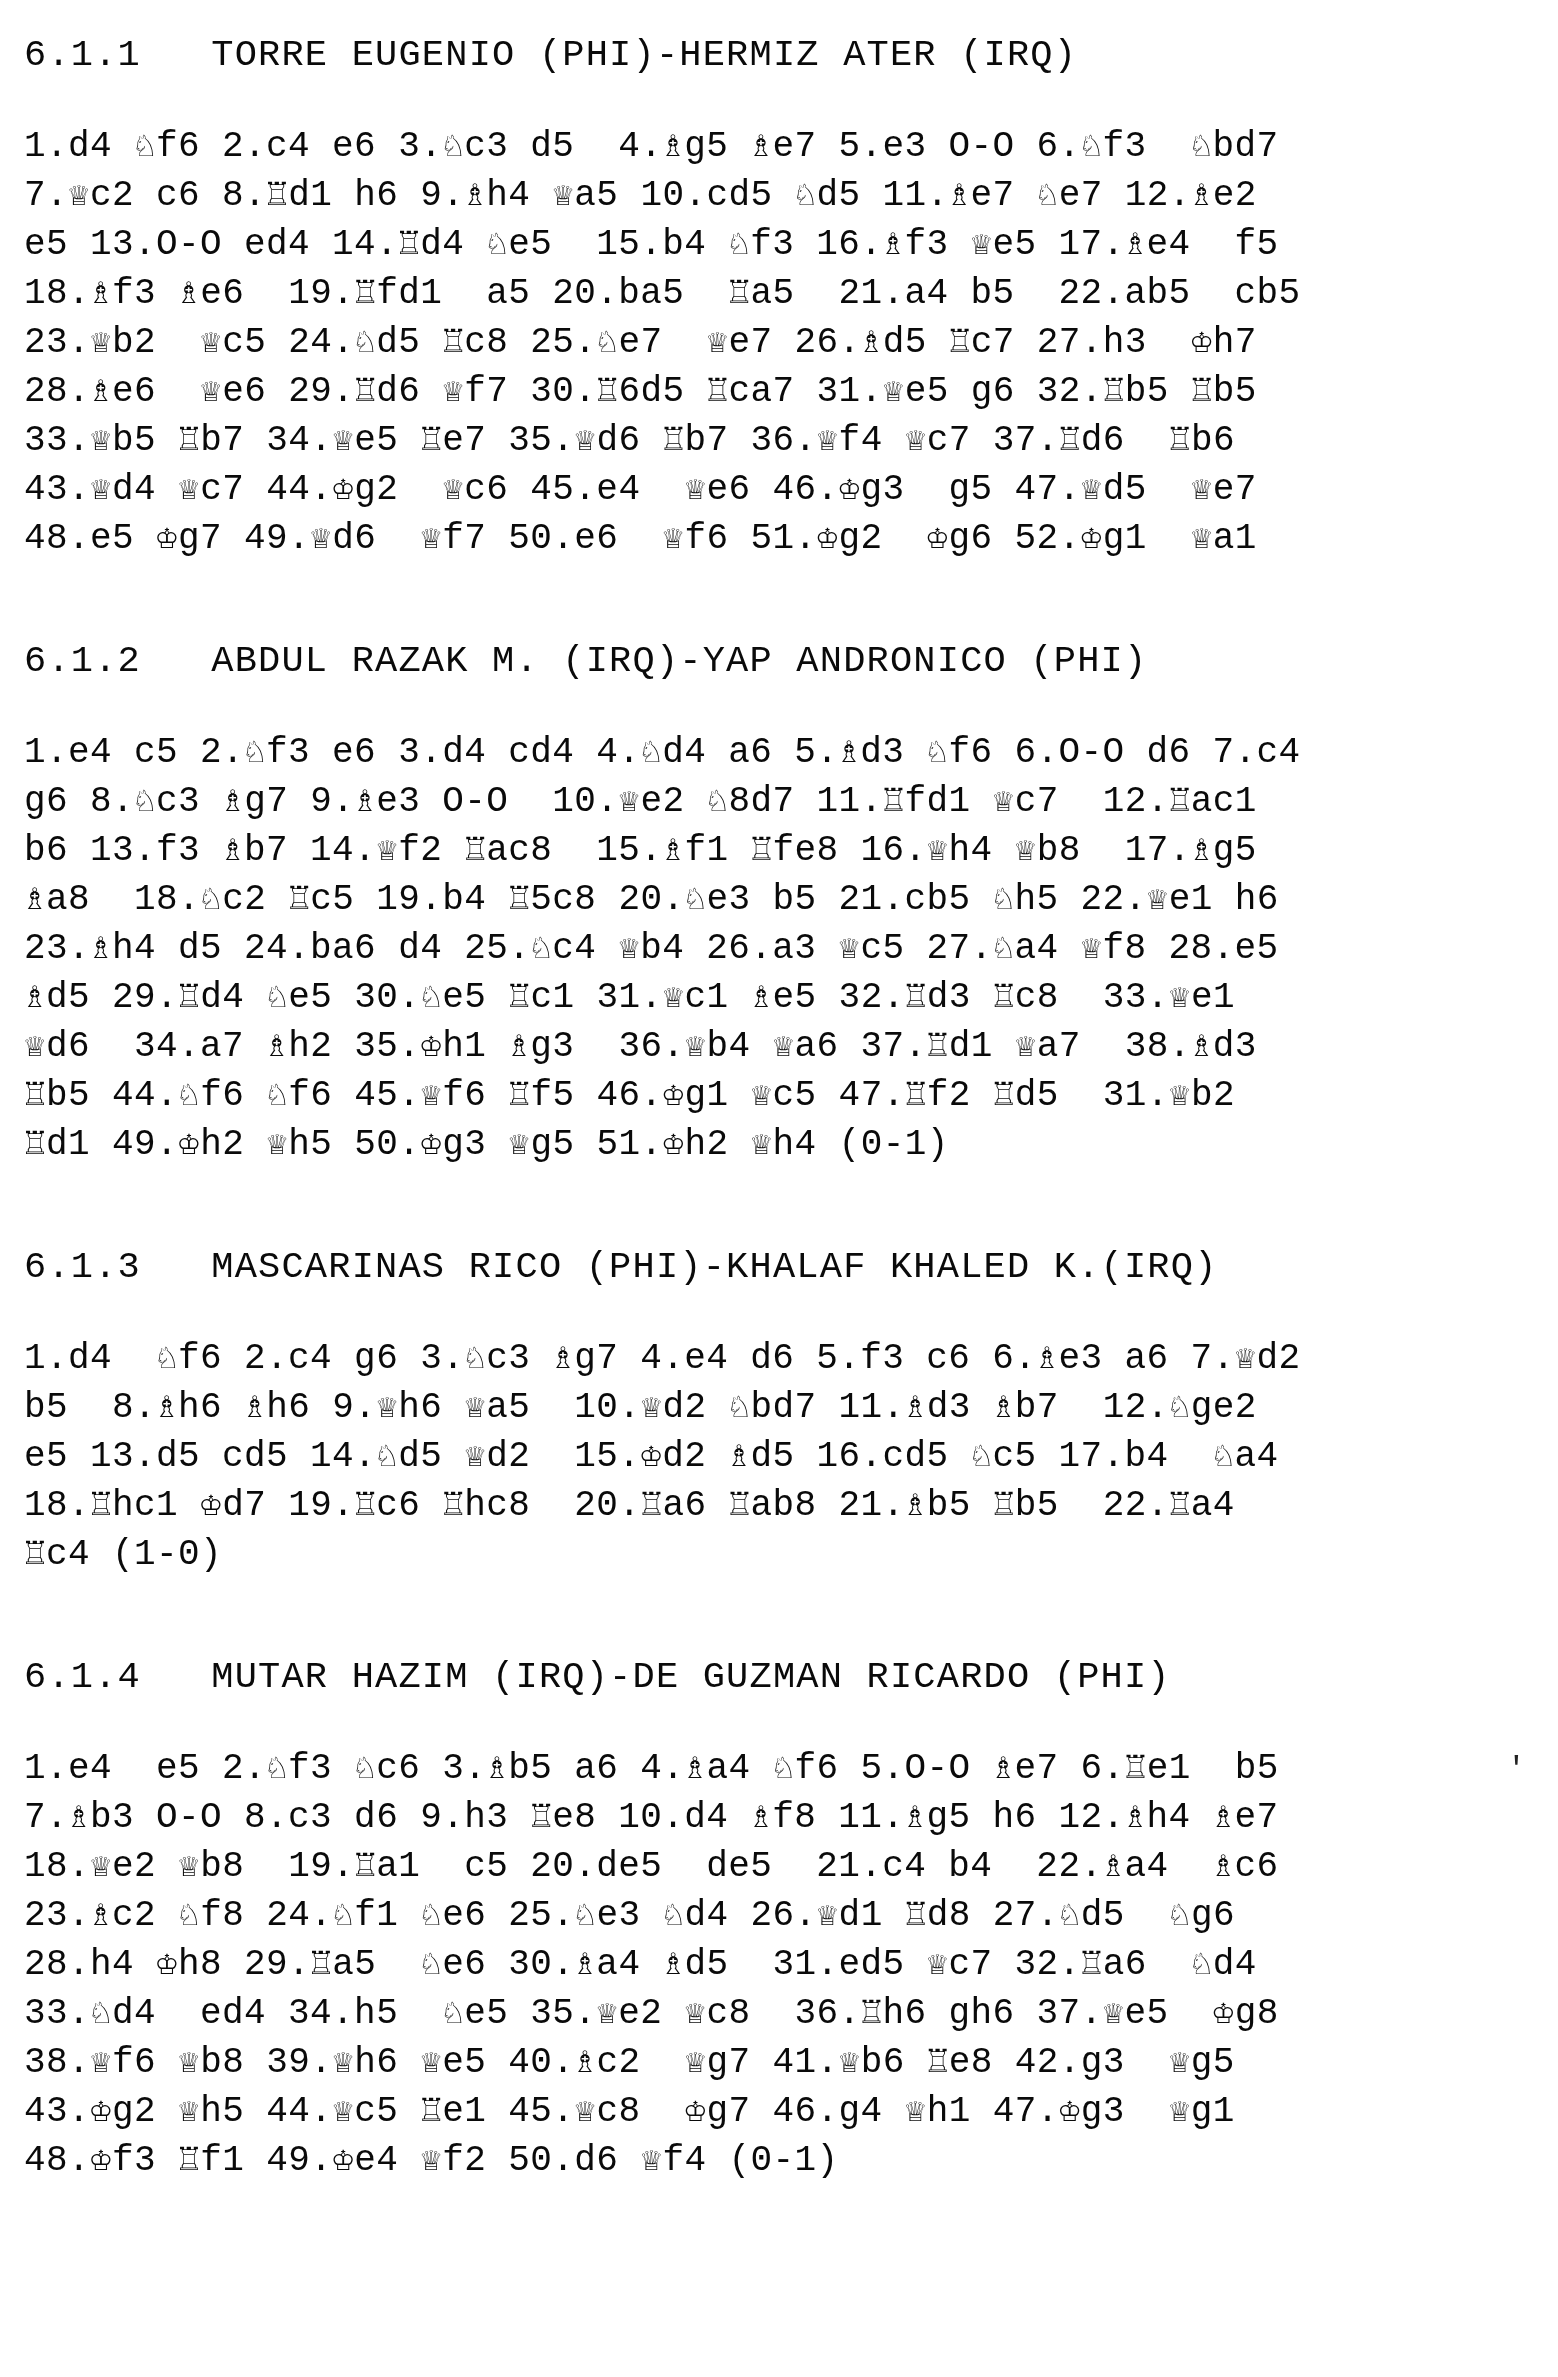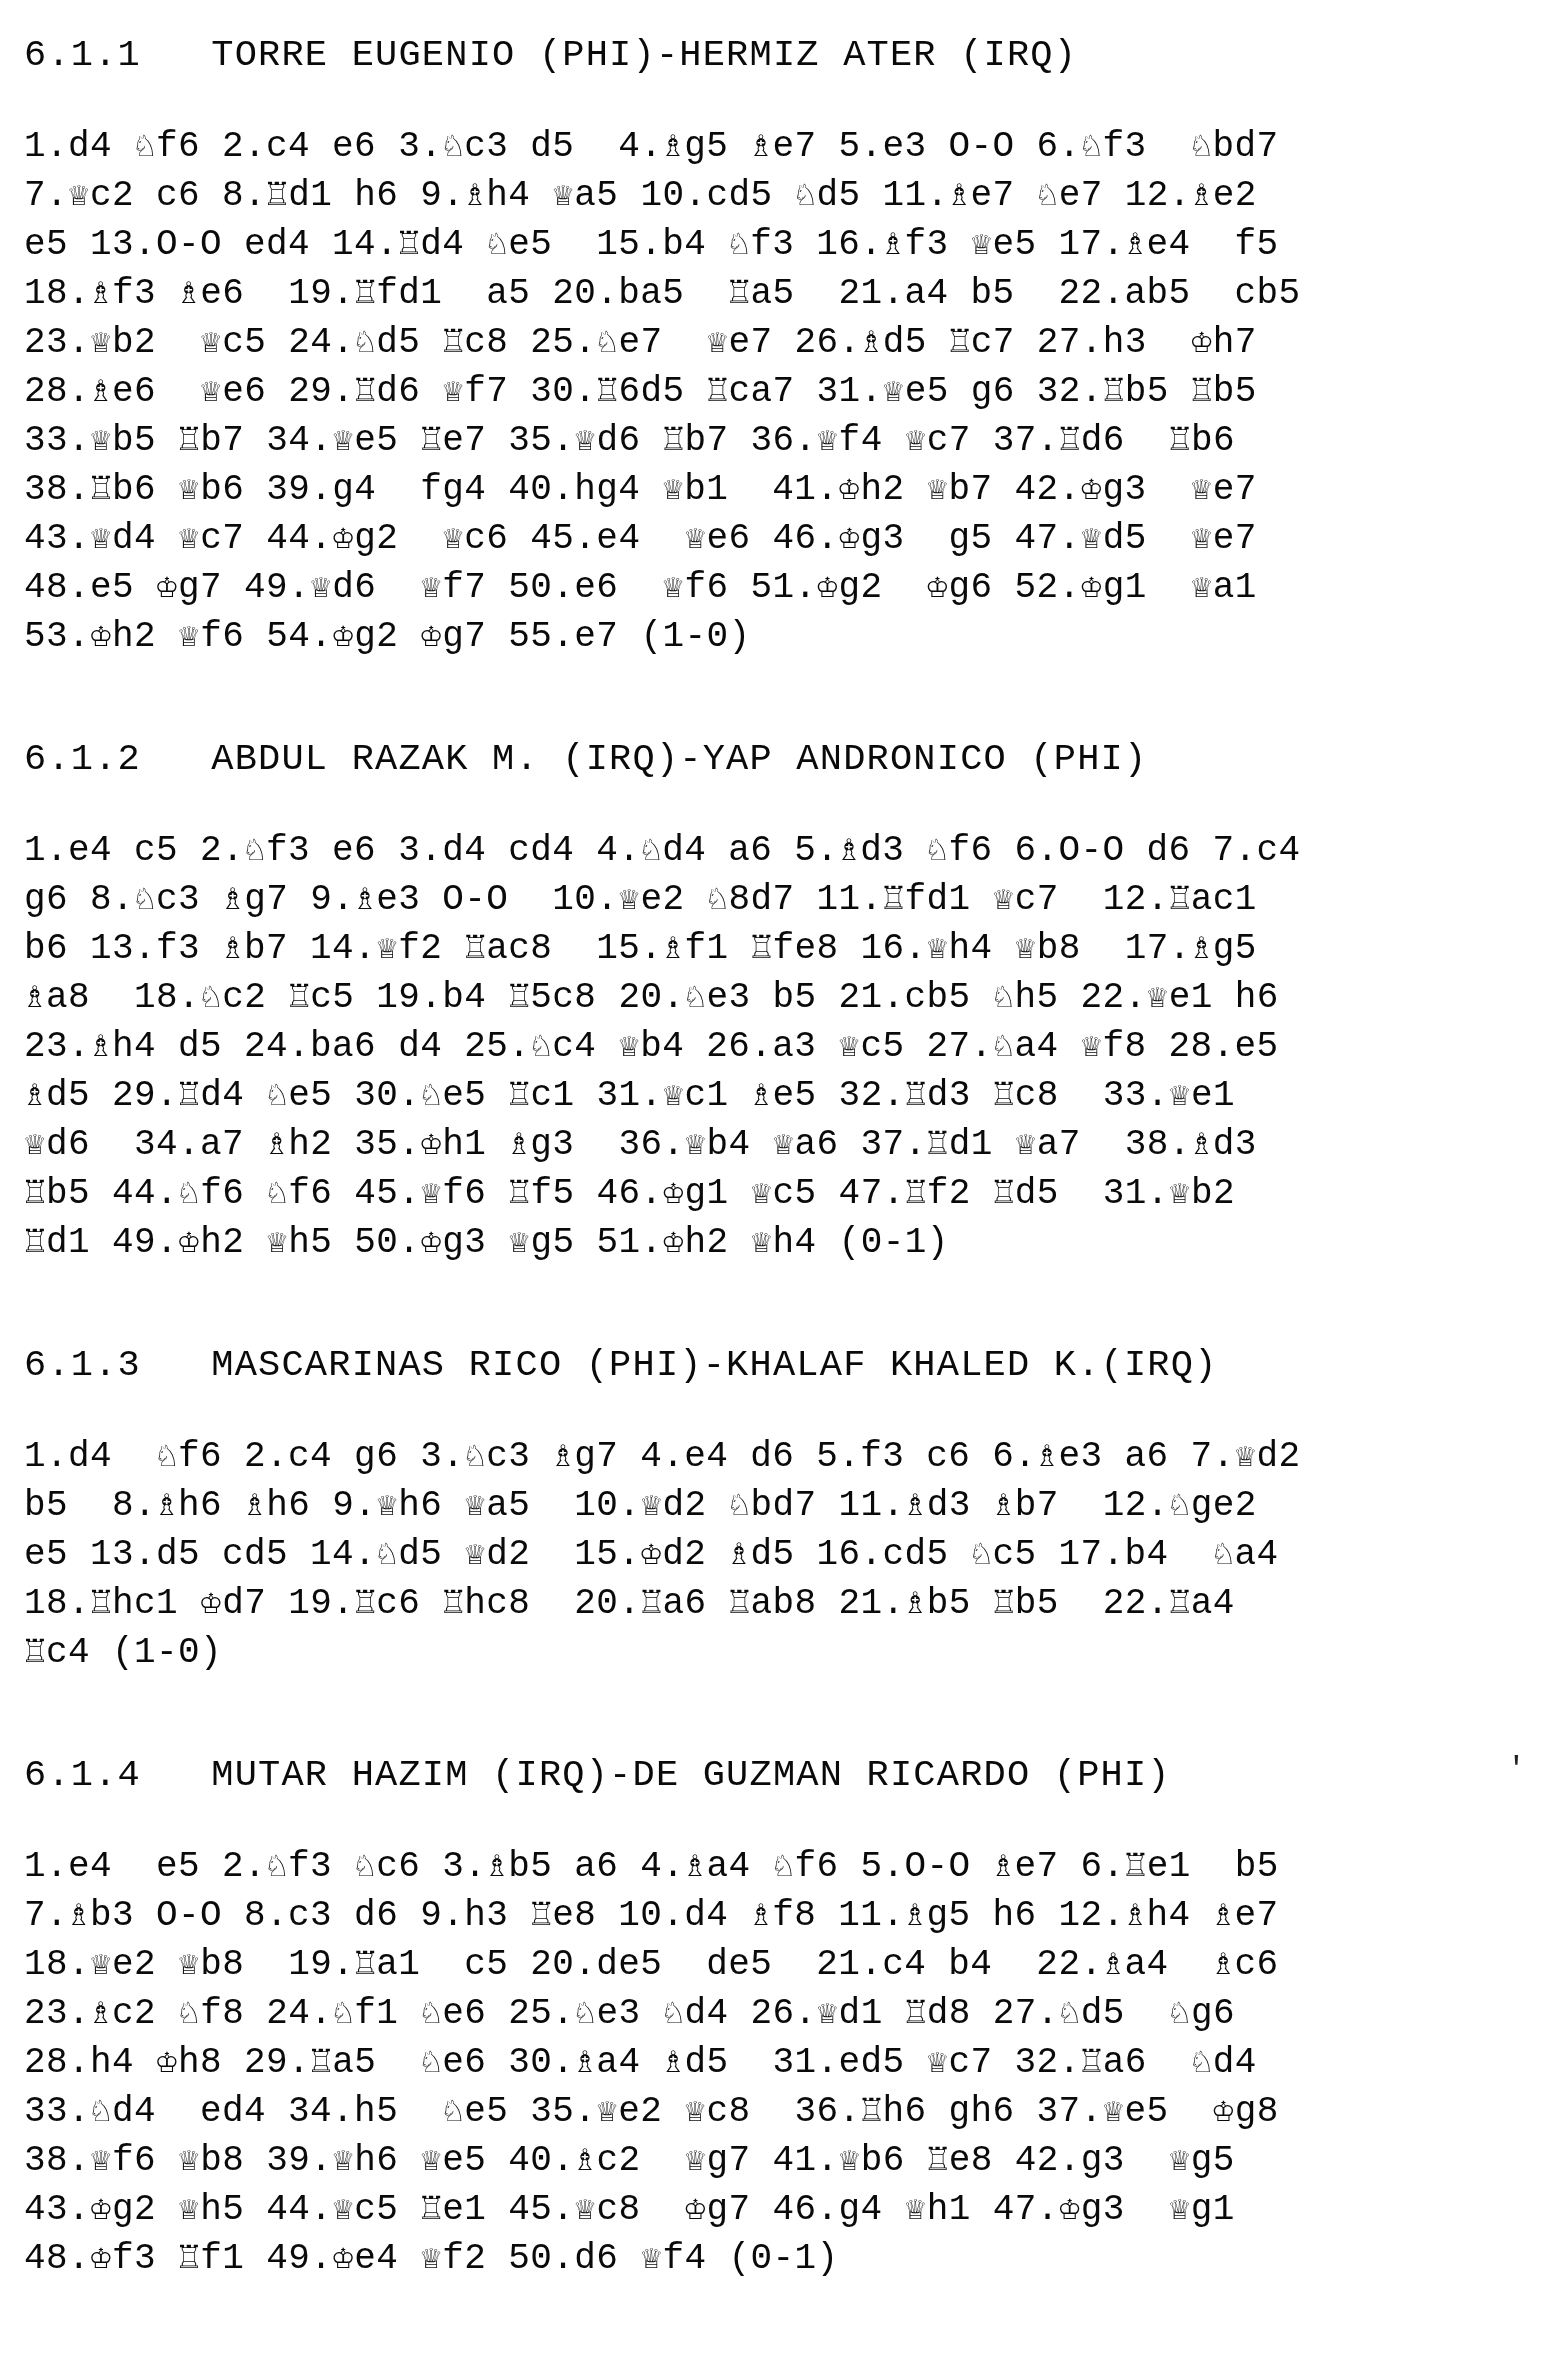--- a/index.html
+++ b/index.html
@@ -55,24 +55,22 @@
   <section class="game">
     <h2 class="game-heading">6.1.1   TORRE EUGENIO (PHI)-HERMIZ ATER (IRQ)</h2>
     <div class="moves">
         <div class="move-line">1.d4 ♘f6 2.c4 e6 3.♘c3 d5  4.♗g5 ♗e7 5.e3 O-O 6.♘f3  ♘bd7</div>
         <div class="move-line">7.♕c2 c6 8.♖d1 h6 9.♗h4 ♕a5 10.cd5 ♘d5 11.♗e7 ♘e7 12.♗e2</div>
         <div class="move-line">e5 13.O-O ed4 14.♖d4 ♘e5  15.b4 ♘f3 16.♗f3 ♕e5 17.♗e4  f5</div>
         <div class="move-line">18.♗f3 ♗e6  19.♖fd1  a5 20.ba5  ♖a5  21.a4 b5  22.ab5  cb5</div>
         <div class="move-line">23.♕b2  ♕c5 24.♘d5 ♖c8 25.♘e7  ♕e7 26.♗d5 ♖c7 27.h3  ♔h7</div>
         <div class="move-line">28.♗e6  ♕e6 29.♖d6 ♕f7 30.♖6d5 ♖ca7 31.♕e5 g6 32.♖b5 ♖b5</div>
         <div class="move-line">33.♕b5 ♖b7 34.♕e5 ♖e7 35.♕d6 ♖b7 36.♕f4 ♕c7 37.♖d6  ♖b6</div>
-        <div class="move-line">38.♖b6 ♕b6 39.g4  fg4 40.hg4 ♕b1  41.♔h2 ♕b7 42.♔g3  ♕e7</div>
         <div class="move-line">43.♕d4 ♕c7 44.♔g2  ♕c6 45.e4  ♕e6 46.♔g3  g5 47.♕d5  ♕e7</div>
         <div class="move-line">48.e5 ♔g7 49.♕d6  ♕f7 50.e6  ♕f6 51.♔g2  ♔g6 52.♔g1  ♕a1</div>
-        <div class="move-line">53.♔h2 ♕f6 54.♔g2 ♔g7 55.e7 (1-0)</div>
       </div>
   </section>
 
   <section class="game">
     <h2 class="game-heading">6.1.2   ABDUL RAZAK M. (IRQ)-YAP ANDRONICO (PHI)</h2>
     <div class="moves">
         <div class="move-line">1.e4 c5 2.♘f3 e6 3.d4 cd4 4.♘d4 a6 5.♗d3 ♘f6 6.O-O d6 7.c4</div>
         <div class="move-line">g6 8.♘c3 ♗g7 9.♗e3 O-O  10.♕e2 ♘8d7 11.♖fd1 ♕c7  12.♖ac1</div>
         <div class="move-line">b6 13.f3 ♗b7 14.♕f2 ♖ac8  15.♗f1 ♖fe8 16.♕h4 ♕b8  17.♗g5</div>
         <div class="move-line">♗a8  18.♘c2 ♖c5 19.b4 ♖5c8 20.♘e3 b5 21.cb5 ♘h5 22.♕e1 h6</div>

